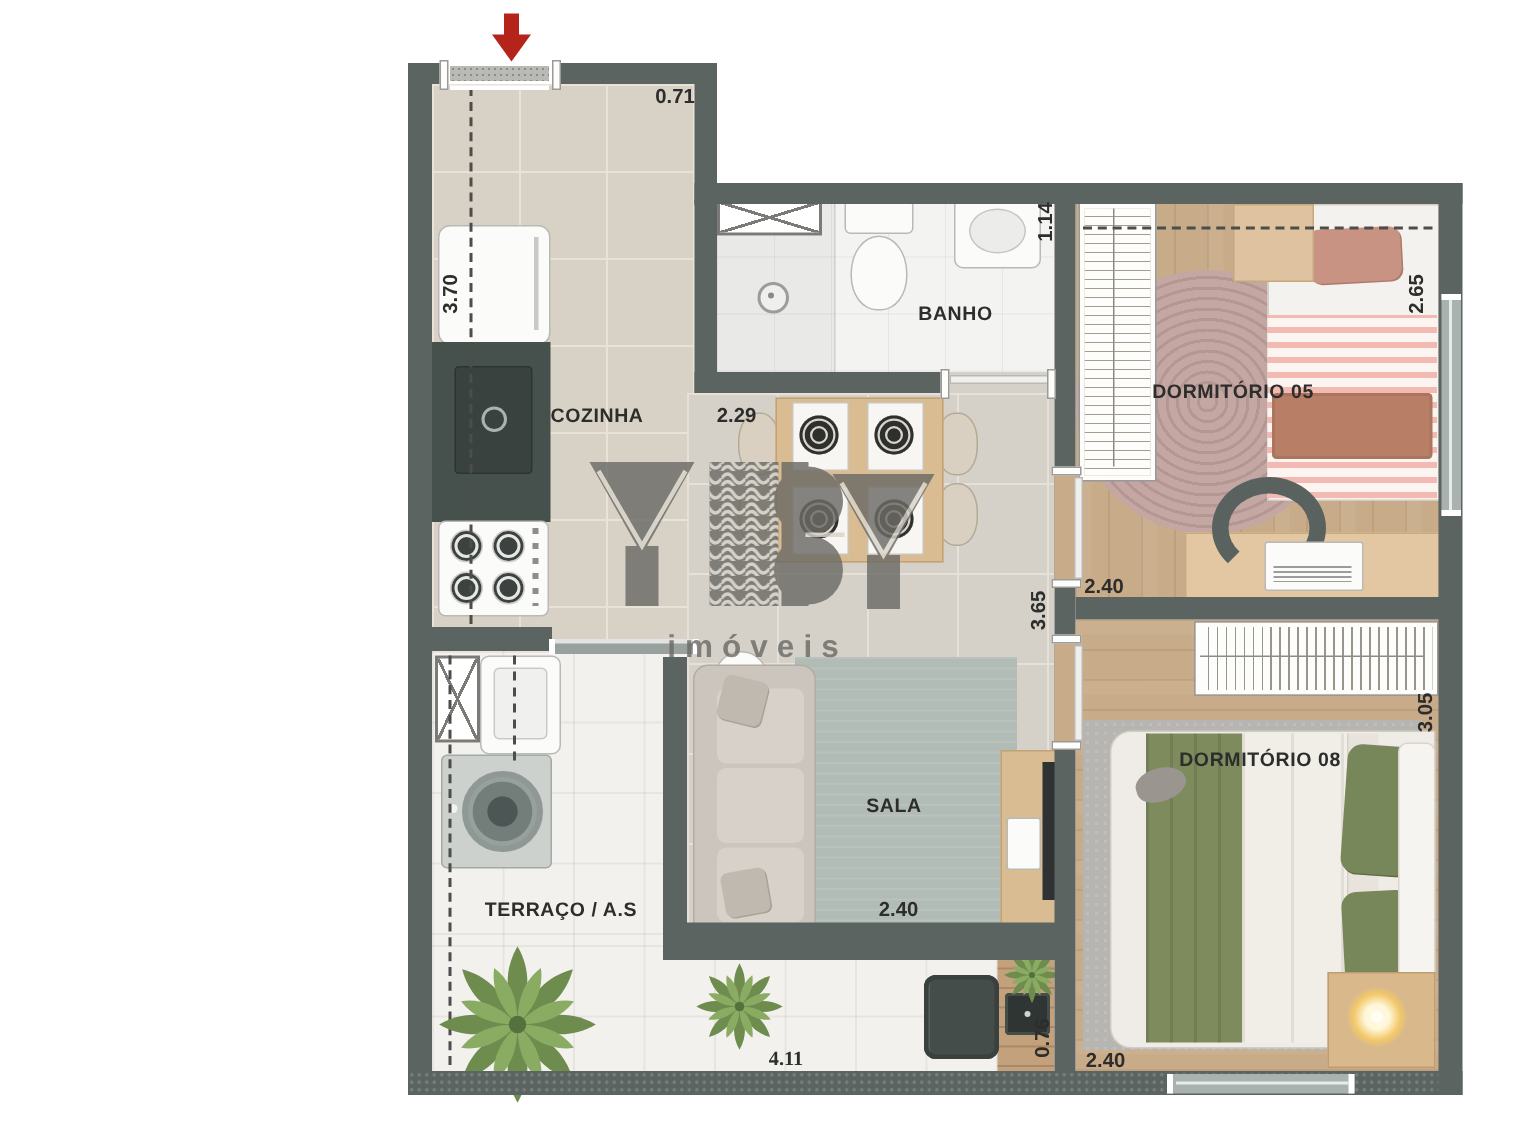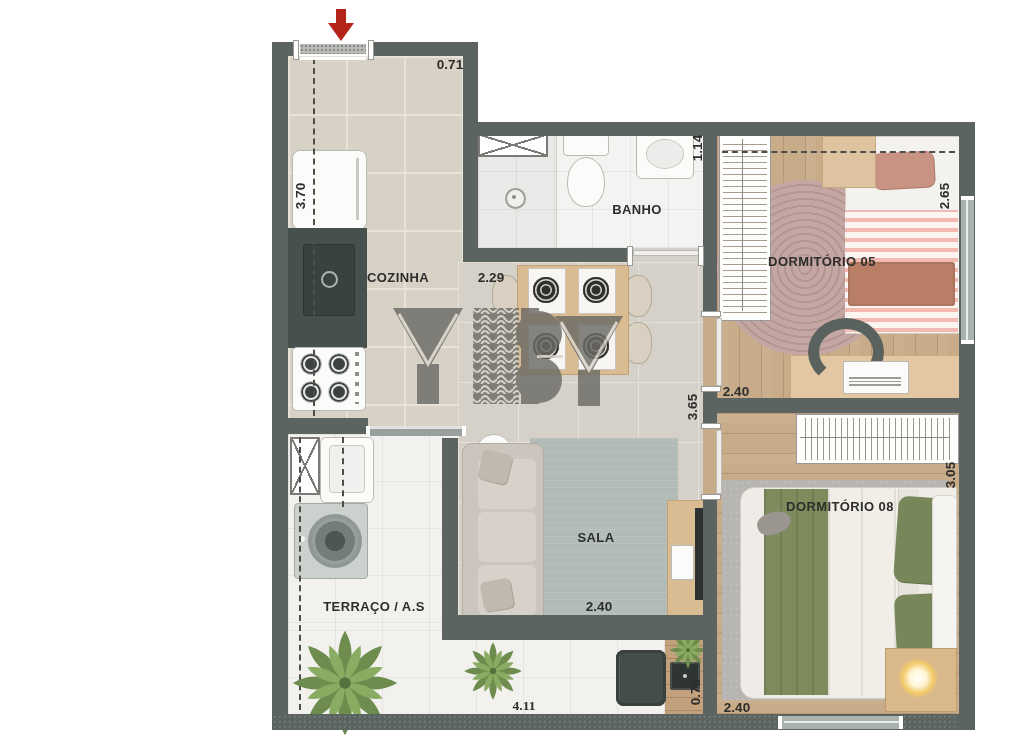--- a/index.html
+++ b/index.html
@@ -277,15 +277,16 @@
         <rect x="136" y="4" width="18" height="96"></rect>
         <circle cx="154" cy="30" r="23"></circle>
         <circle cx="154" cy="76" r="23"></circle>
         <rect x="152" y="51" width="26" height="3" fill="#d9d4ca"></rect>
 
         <polygon points="170,12 238,12 204,72"></polygon>
         <rect x="193" y="66" width="22" height="36"></rect>
         <polyline points="176,18 204,66 232,18" fill="none" stroke="#d9d4ca" stroke-width="3"></polyline>
       </g>
     </svg>
+    <div class="brandtext">imóveis</div>
   </div>
 
 </div>
 
 </body></html>

